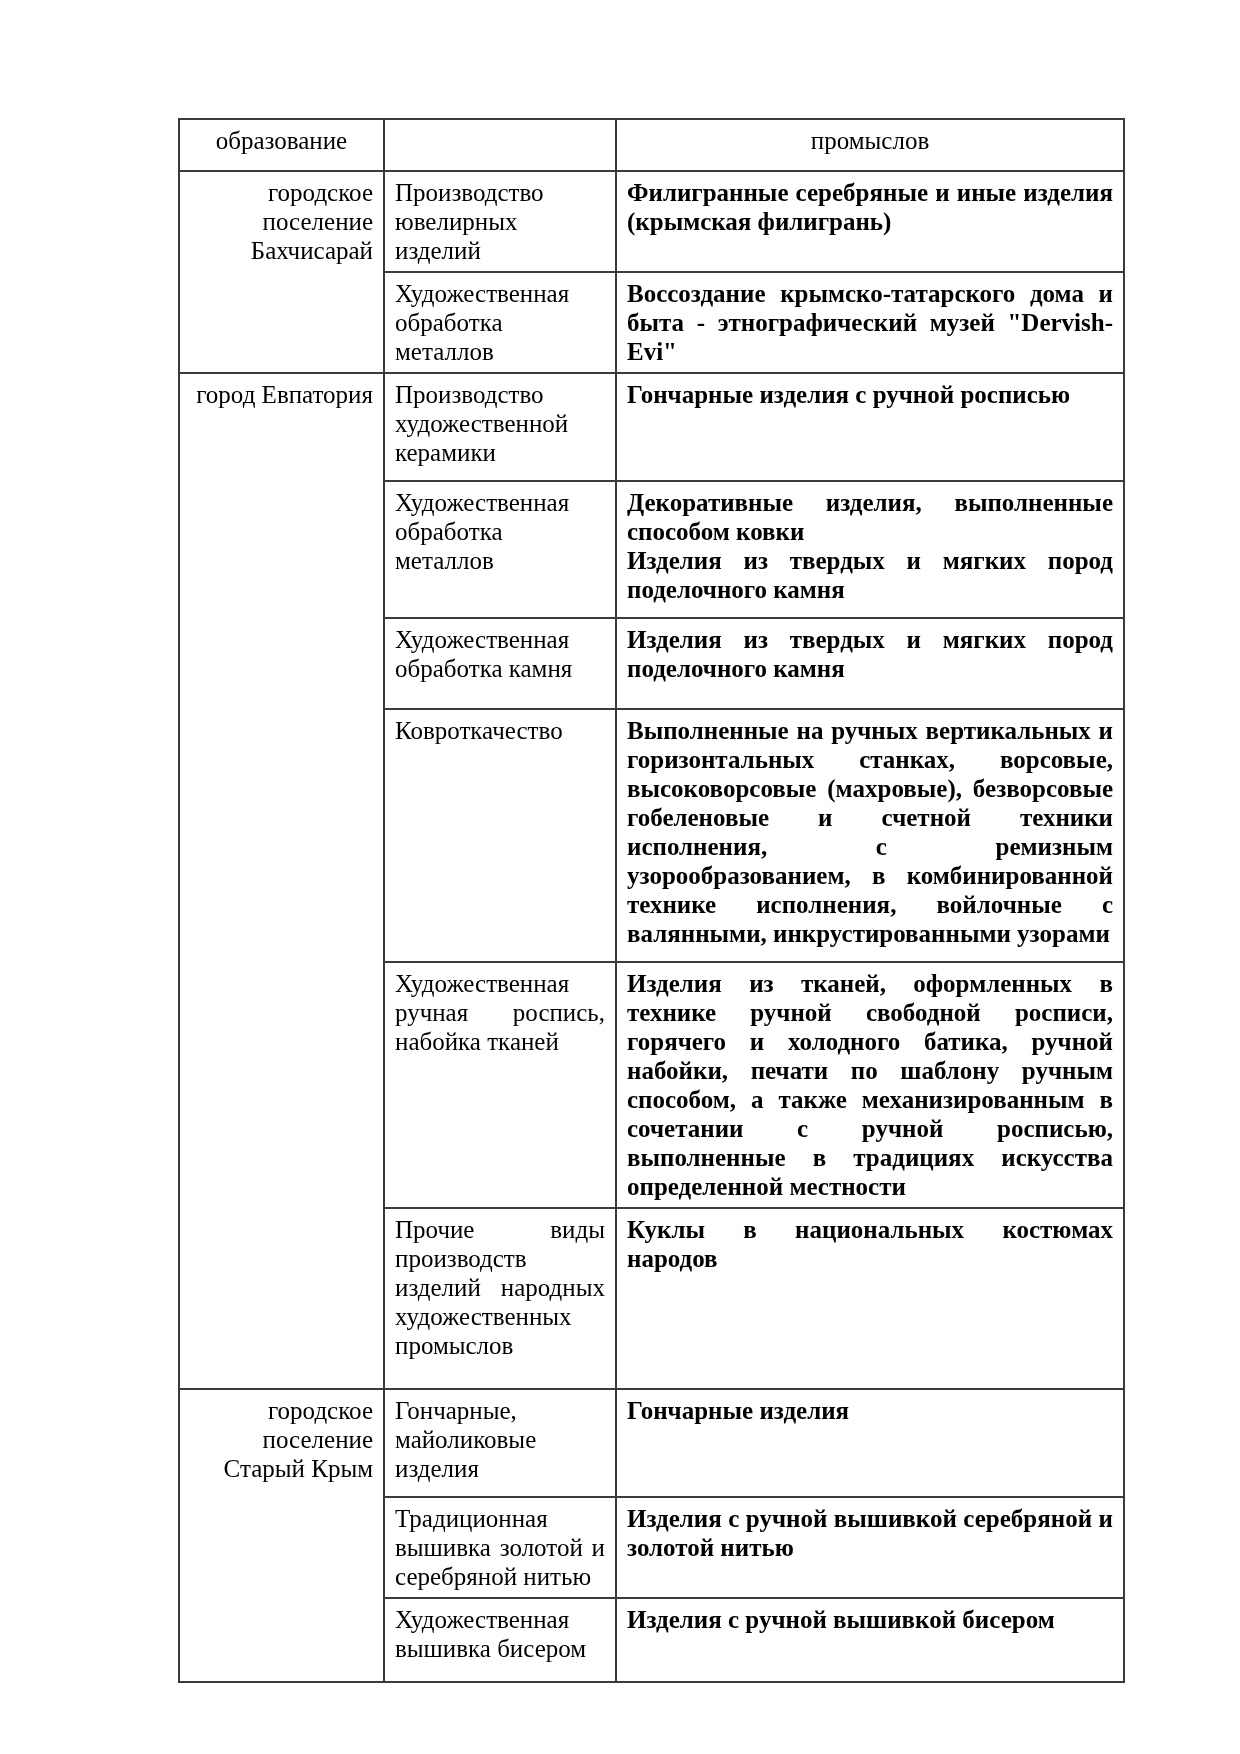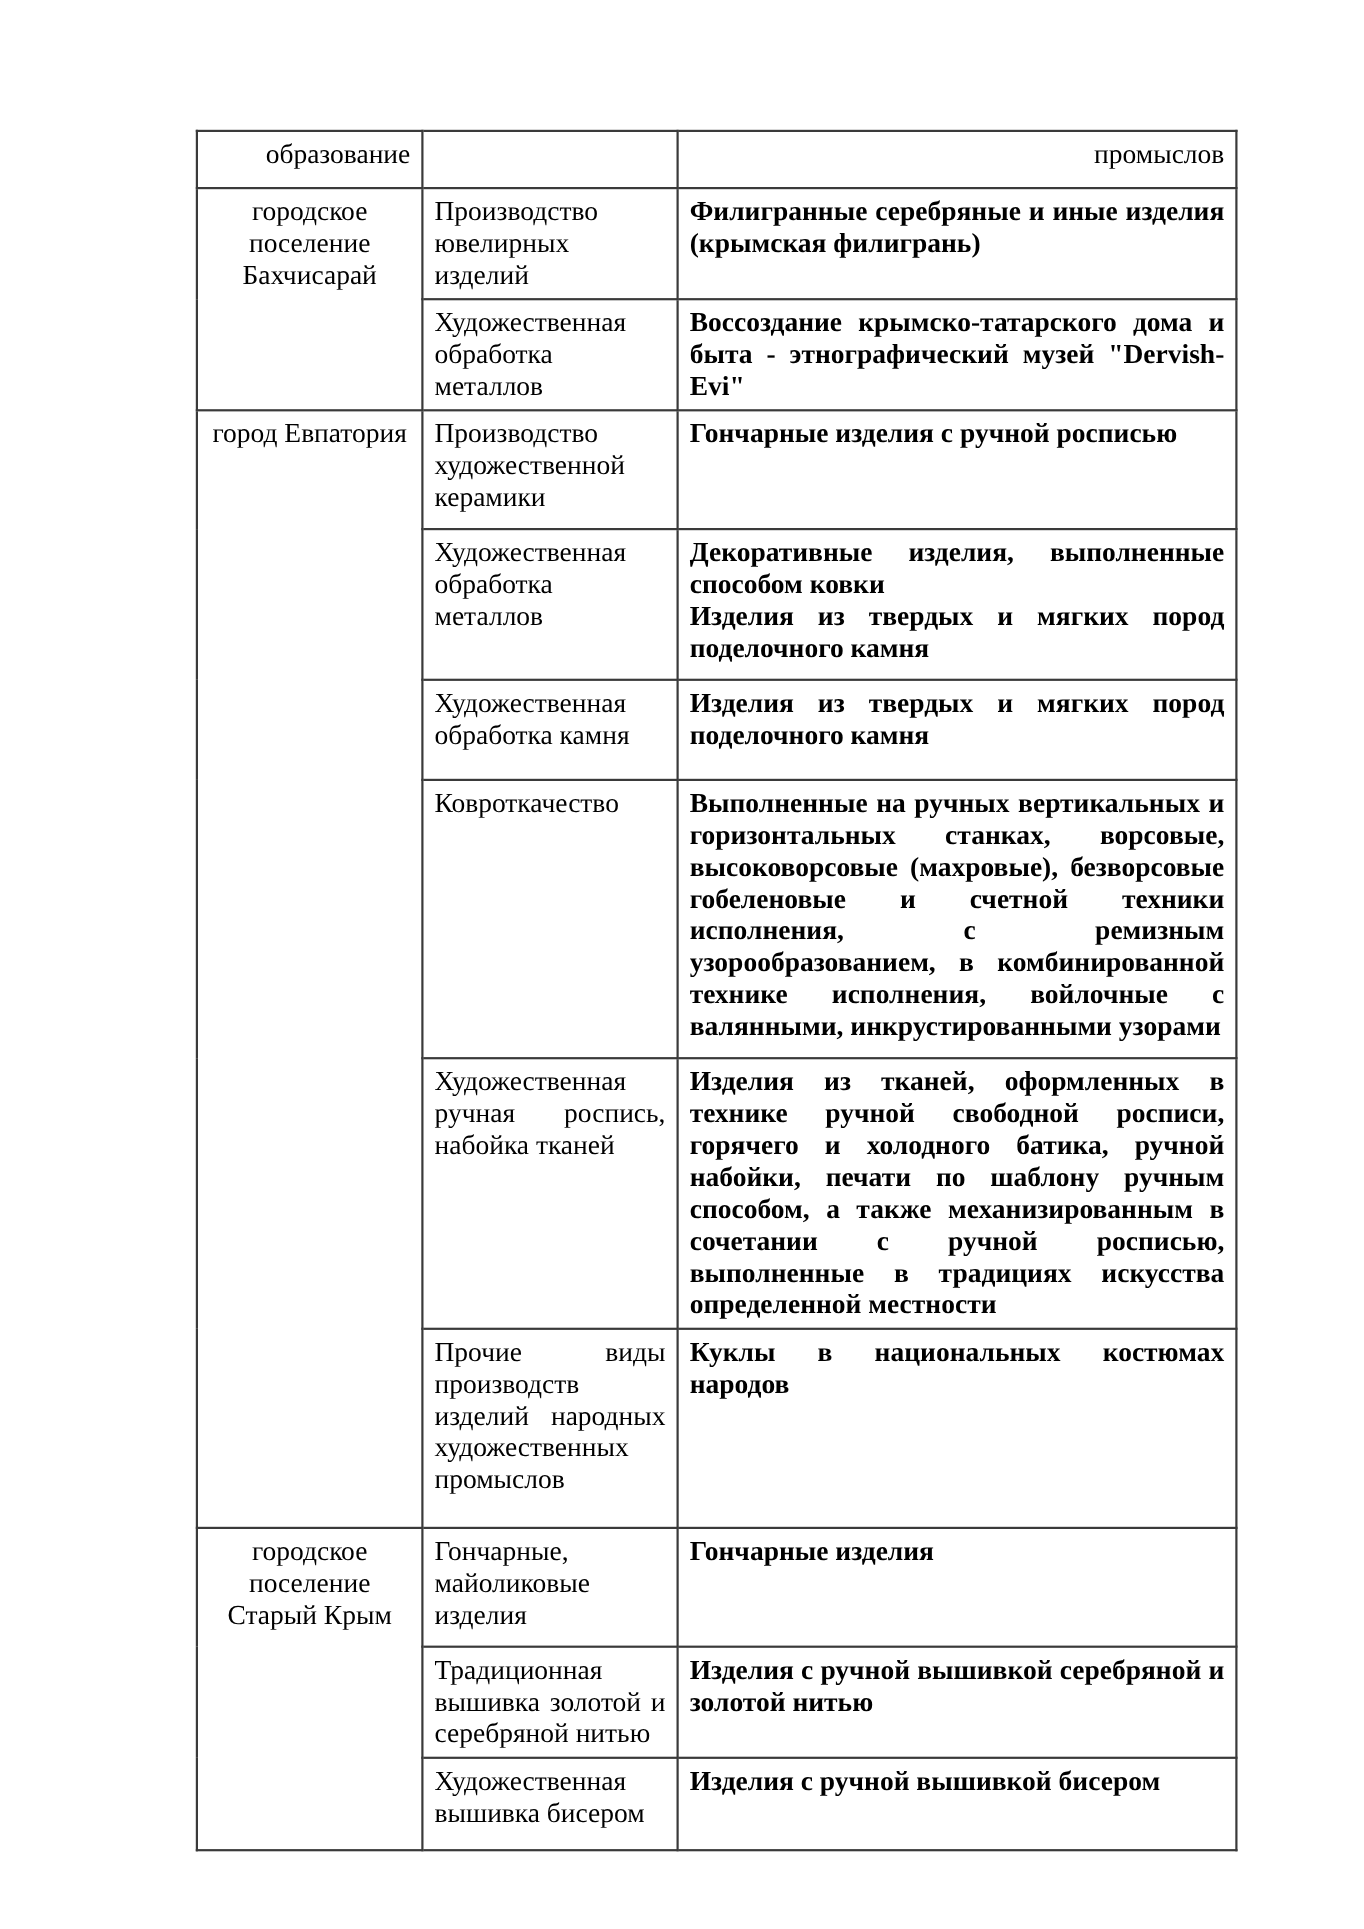--- a/index.html
+++ b/index.html
@@ -25,25 +25,25 @@
   table.doc td{
     border:2px solid var(--border-color);
     vertical-align:top;
     padding:6px 10px;
     font-size:25px;
     line-height:29px;
     overflow:hidden;
     word-wrap:break-word;
   }
   td.c-hdr{
-    text-align:right;
+    text-align:center;
     vertical-align:middle;
     padding:2px 6px;
   }
-  td.muni{ text-align:center; }
+  td.muni{ text-align:right; }
   td.craft{ text-align:justify; }
   td.prod{ text-align:justify;font-weight:bold; }
   .para{ text-align:justify; }
 </style>
 </head>
 <body>
 
 <table class="doc">
   <colgroup>
     <col style="width:205px">

